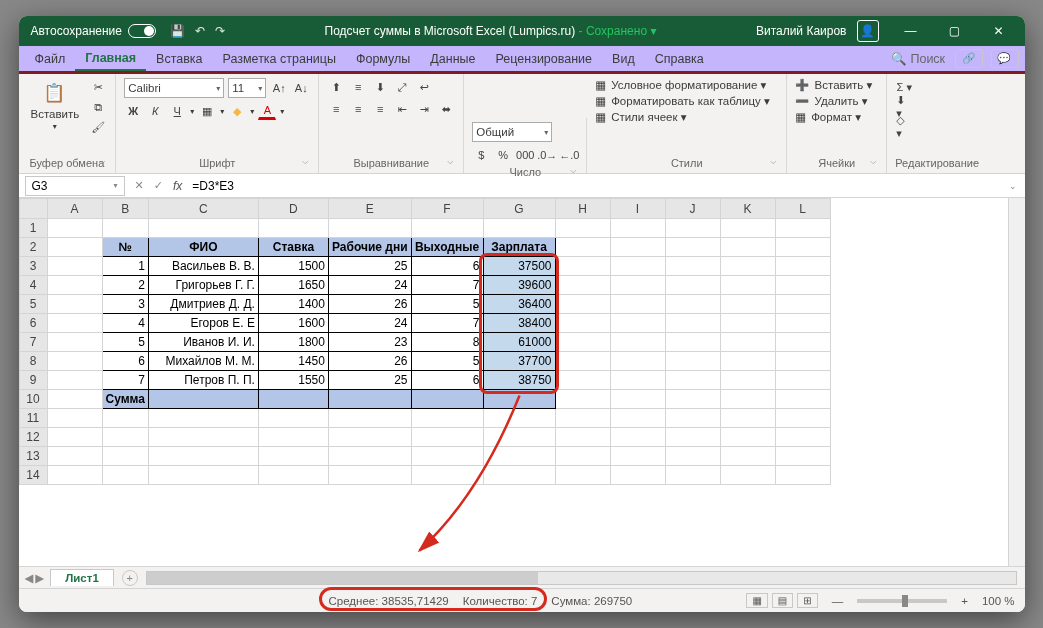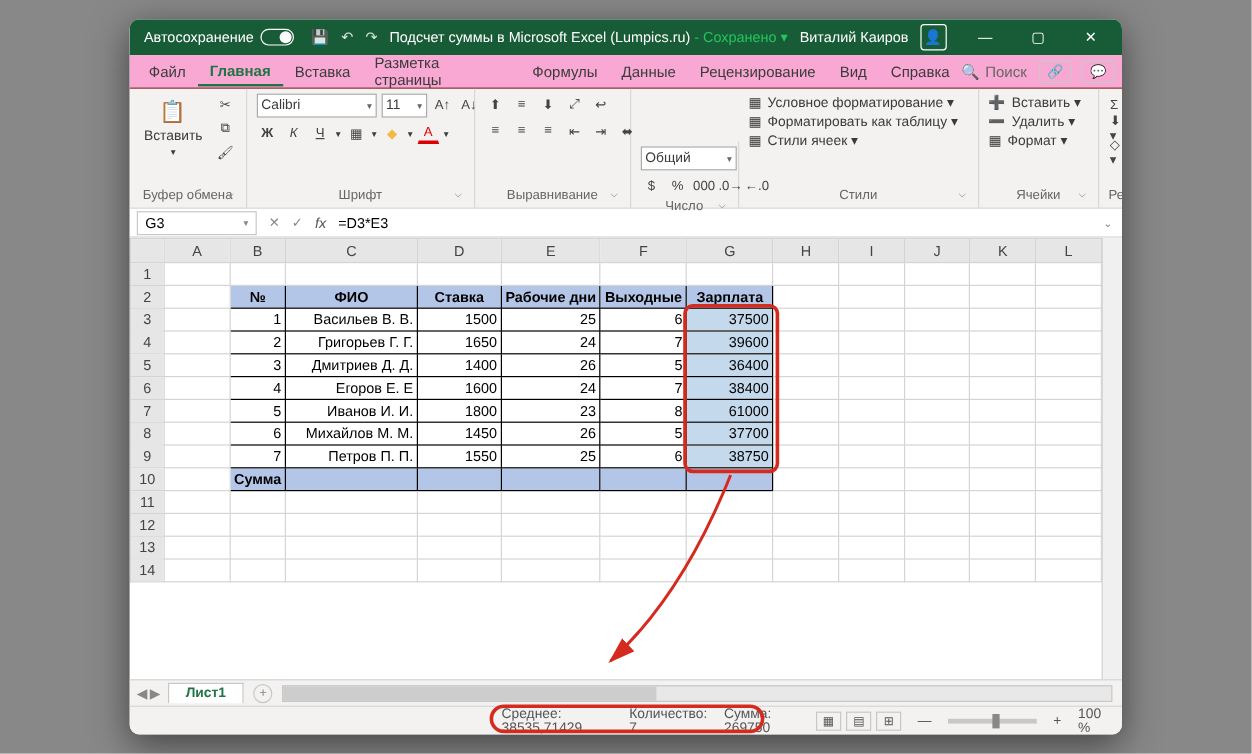--- a/index.html
+++ b/index.html
@@ -1,29 +1,29 @@
 <!DOCTYPE html>
 <html><head>
 <meta charset="utf-8">
 <style>
 * { box-sizing: border-box; margin: 0; padding: 0; font-family: "Segoe UI", Tahoma, sans-serif; }
 body { background: #888; display: flex; align-items: center; justify-content: center; height: 628px; width: 1043px; }
-.window { width: 827px; height: 596px; background: #fff; box-shadow: 0 8px 30px rgba(0,0,0,.5); border-radius: 8px; overflow: hidden; display: flex; flex-direction: column; position: relative; }
+.window { width: 1006px; height: 596px; background: #fff; box-shadow: 0 8px 30px rgba(0,0,0,.5); border-radius: 8px; overflow: hidden; display: flex; flex-direction: column; position: relative; }
 .titlebar { height: 30px; background: #185c37; color: #fff; display: flex; align-items: center; font-size: 12px; padding: 0 4px; }
 .titlebar .autosave { display: flex; align-items: center; gap: 6px; margin-left: 8px; }
 .titlebar .toggle { width: 28px; height: 14px; border: 1px solid #fff; border-radius: 8px; position: relative; background: #185c37; }
 .titlebar .toggle::after { content: ""; position: absolute; width: 10px; height: 10px; background: #fff; border-radius: 50%; top: 1px; right: 1px; }
 .titlebar .qat { display: flex; gap: 10px; margin-left: 14px; }
 .titlebar .qat span { opacity: .85; }
 .titlebar .title { flex: 1; text-align: center; font-size: 12px; }
 .titlebar .title .saved { color: #22c55e; }
 .titlebar .user { margin-right: 10px; }
 .titlebar .winbtns { display: flex; gap: 0; }
 .titlebar .winbtns span { width: 44px; height: 30px; display: flex; align-items: center; justify-content: center; }
-.ribbon-tabs { height: 28px; background: #f9a8d4; display: flex; align-items: center; padding: 0 6px; border-bottom: 1px solid #7f1d1d; gap: 0; font-size: 12.5px; }
+.ribbon-tabs { height: 28px; background: #c4b5fd; display: flex; align-items: center; padding: 0 6px; border-bottom: 3px solid #7f1d1d; gap: 0; font-size: 12.5px; }
 .ribbon-tabs .tab { padding: 4px 10px; color: #3b3b3b; cursor: pointer; }
 .ribbon-tabs .tab.active { color: #217346; font-weight: 600; border-bottom: 2px solid #217346; }
 .ribbon-tabs .spacer { flex: 1; }
 .ribbon-tabs .search { color: #666; display: flex; align-items: center; gap: 4px; }
 .ribbon-tabs .right-icons { display: flex; gap: 8px; margin-left: 10px; color: #444; }
 .ribbon-tabs .right-icons span { border: 1px solid #c8c8c8; padding: 2px 6px; border-radius: 2px; font-size: 11px; }
 .ribbon { background: #f3f2f1; border-bottom: 1px solid #d4d4d4; display: flex; height: 100px; font-size: 11.5px; color: #3b3b3b; }
 .group { border-right: 1px solid #d8d8d8; padding: 4px 8px 0; display: flex; flex-direction: column; }
 .group .body { flex: 1; display: flex; align-items: flex-start; gap: 6px; }
 .group .label { text-align: center; font-size: 11px; color: #666; padding: 2px 0 4px; position: relative; }

